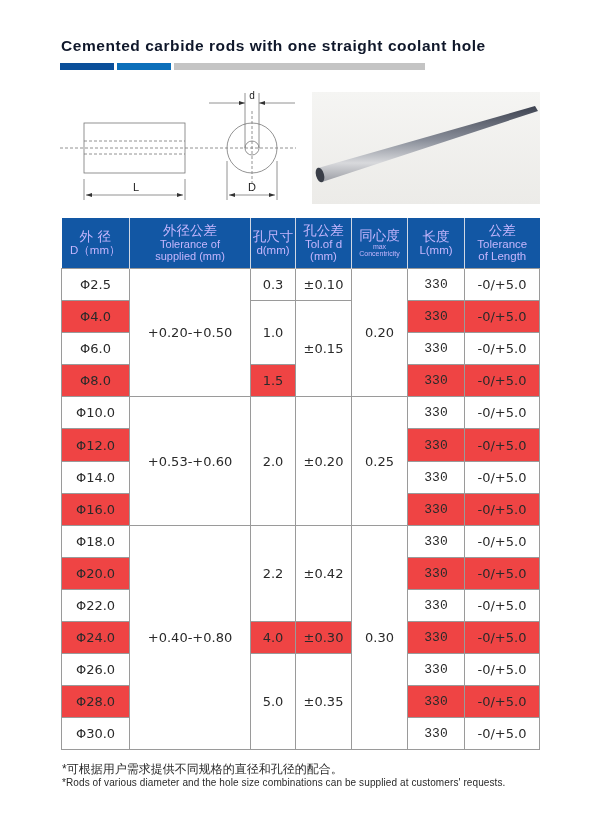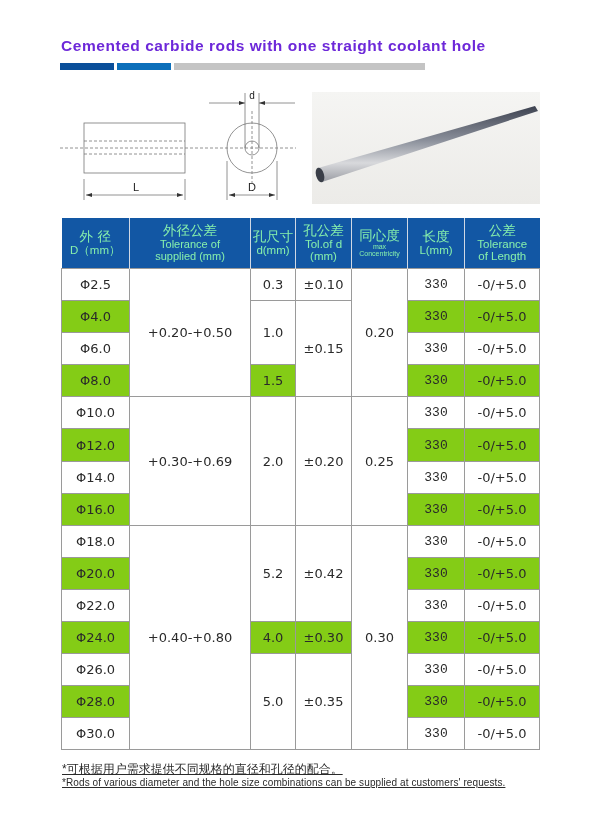--- a/index.html
+++ b/index.html
@@ -1,38 +1,38 @@
 <!DOCTYPE html>
 <html><head>
 <meta charset="utf-8">
 <style>
   html, body { margin:0; padding:0; background:#ffffff; }
   body { width:600px; height:819px; position:relative; overflow:hidden; font-family:"DejaVu Sans", sans-serif; color:#222; }
-  .title { position:absolute; left:61px; top:37px; font-family:"Liberation Sans", sans-serif; font-weight:bold; font-size:15.5px; letter-spacing:0.55px; color:#6d28d9; white-space:nowrap; }
+  .title { position:absolute; left:61px; top:37px; font-family:"Liberation Sans", sans-serif; font-weight:bold; font-size:15.5px; letter-spacing:0.55px; color:#0f172a; white-space:nowrap; }
   .bar { position:absolute; top:63px; height:7px; }
   .bar1 { left:60px; width:54px; background:#0a4f9a; }
   .bar2 { left:117px; width:54px; background:#0c6fba; }
   .bar3 { left:174px; width:251px; background:#c4c4c4; }
 
   .diagram { position:absolute; left:60px; top:85px; width:250px; height:125px; }
   .photo { position:absolute; left:312px; top:92px; width:228px; height:112px; background:linear-gradient(180deg,#f5f5f3,#ecebe8); }
 
   table.spec { position:absolute; left:61px; top:218px; border-collapse:collapse; table-layout:fixed; width:478px; }
-  table.spec th { background:#1257a4; color:#86efac; font-weight:normal; border:1px solid #d0d8e4; border-top:none; border-bottom:none; padding:0; height:50px; vertical-align:middle; text-align:center; line-height:1.1; }
+  table.spec th { background:#1257a4; color:#c4b5fd; font-weight:normal; border:1px solid #d0d8e4; border-top:none; border-bottom:none; padding:0; height:50px; vertical-align:middle; text-align:center; line-height:1.1; }
   table.spec th:first-child { border-left:none; }
   table.spec th:last-child { border-right:none; }
   th .zh { font-size:13.5px; display:block; }
   th .en { font-size:11px; display:block; font-family:"Liberation Sans", sans-serif; }
   th .en.sm { font-size:7px; }
   th .en.md { font-size:11.5px; }
   table.spec td { border:1px solid #9a9a9a; height:31.1px; padding:0; text-align:center; vertical-align:middle; font-size:13px; color:#2a2a2a; background:#fff; }
-  table.spec td.hl { background:#84cc16;text-align:center; }
+  table.spec td.hl { background:#ef4444;text-align:center; }
   td.num-r { text-align:right; padding-right:10px; }
   td.len { border-left:2px solid #8a8a8a;font-family:Liberation Mono, monospace; }
-  .foot { position:absolute; left:62px; font-family:"Liberation Sans", sans-serif; color:#2a2a2a; white-space:nowrap;text-decoration:underline; }
+  .foot { position:absolute; left:62px; font-family:"Liberation Sans", sans-serif; color:#2a2a2a; white-space:nowrap; }
   .foot1 { top:761px; font-size:12px; }
   .foot2 { top:777px; font-size:10px; letter-spacing:0.1px; }
 </style>
 </head>
 <body>
 
 <div class="title">Cemented carbide rods with one straight coolant hole</div>
 <div class="bar bar1"></div>
 <div class="bar bar2"></div>
 <div class="bar bar3"></div>
@@ -164,21 +164,21 @@
 
     <tr>
       <td class="hl">Φ8.0</td>
       <td class="hl num-r">1.5</td>
       <td class="len hl">330</td>
       <td class="hl">-0/+5.0</td>
     </tr>
 
     <tr>
       <td>Φ10.0</td>
-      <td rowspan="4">+0.30-+0.69</td>
+      <td rowspan="4">+0.53-+0.60</td>
       <td rowspan="4">2.0</td>
       <td rowspan="4">±0.20</td>
       <td rowspan="4">0.25</td>
       <td class="len">330</td>
       <td>-0/+5.0</td>
     </tr>
 
     <tr>
       <td class="hl">Φ12.0</td>
       <td class="len hl">330</td>
@@ -193,21 +193,21 @@
 
     <tr>
       <td class="hl">Φ16.0</td>
       <td class="len hl">330</td>
       <td class="hl">-0/+5.0</td>
     </tr>
 
     <tr>
       <td>Φ18.0</td>
       <td rowspan="7">+0.40-+0.80</td>
-      <td rowspan="3">5.2</td>
+      <td rowspan="3">2.2</td>
       <td rowspan="3">±0.42</td>
       <td rowspan="7">0.30</td>
       <td class="len">330</td>
       <td>-0/+5.0</td>
     </tr>
 
     <tr>
       <td class="hl">Φ20.0</td>
       <td class="len hl">330</td>
       <td class="hl">-0/+5.0</td>

